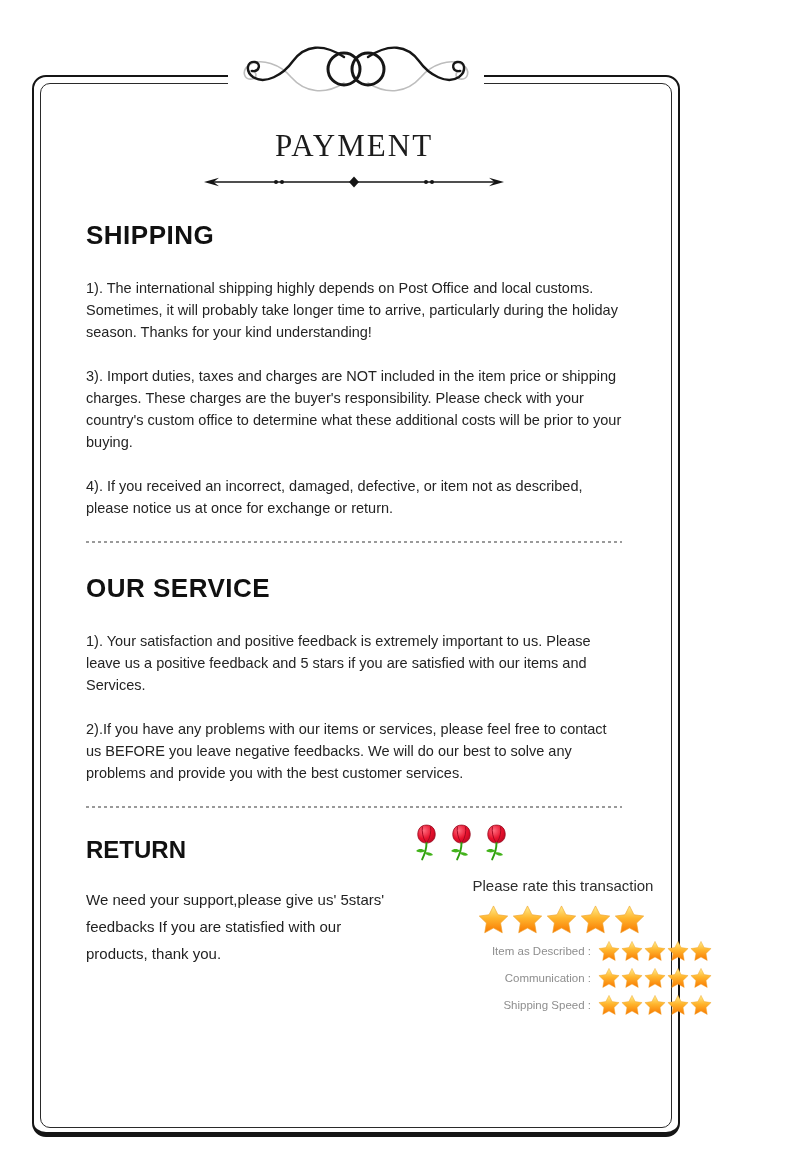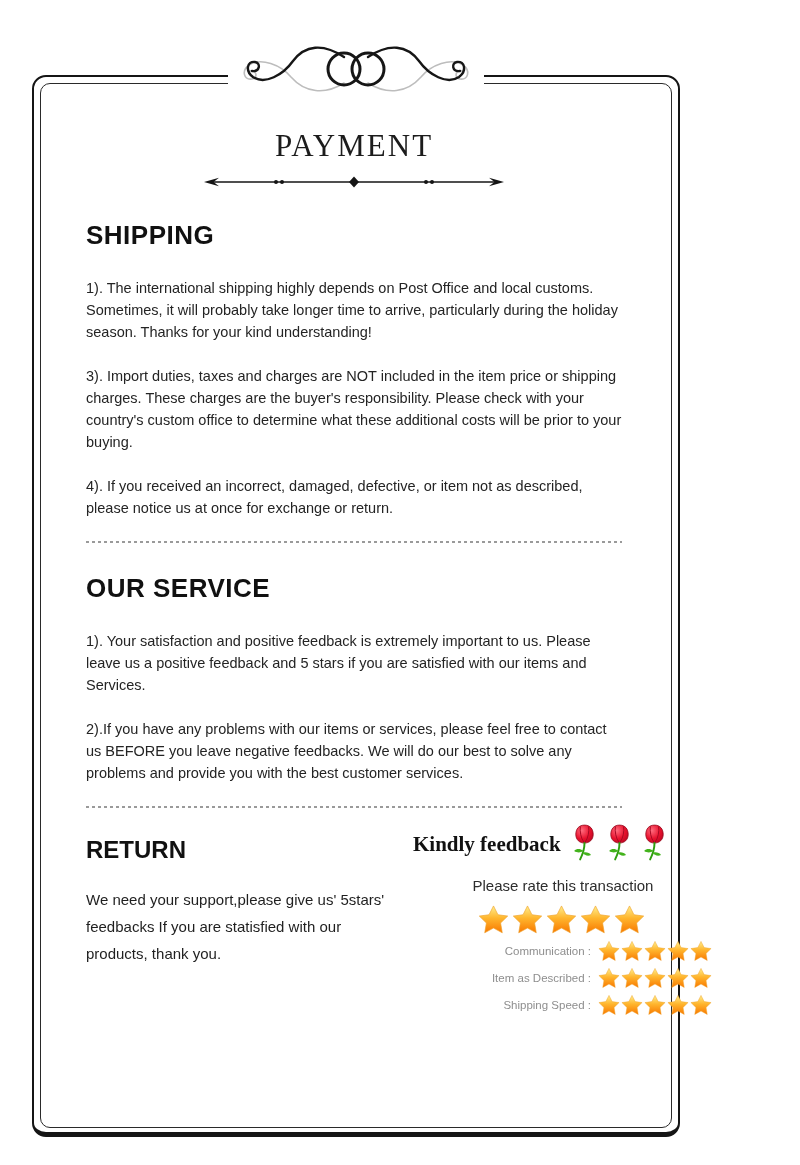--- a/index.html
+++ b/index.html
@@ -106,21 +106,20 @@
     <div class="dashed"></div>
 
     <div class="bottom">
       <div class="col-left">
         <h2 class="return-h">RETURN</h2>
         <p class="return-text">We need your support,please give us' 5stars' feedbacks If you are statisfied with our products, thank you.</p>
       </div>
 
       <div class="col-right">
         <div class="kindly-row">
-          <span class="kindly">Kindly feedback</span>
           <span class="roses">
   <svg viewBox="0 0 24 34">
     <path d="M12 1 C6.5 1 4 5 4 9.5 C4 14.5 7.5 17.5 12 17.5 C16.5 17.5 20 14.5 20 9.5 C20 5 17.5 1 12 1 Z" fill="url(#roseGrad)" stroke="#8f0418" stroke-width="0.7"></path>
     <path d="M8.2 2.2 C7.6 7 8.6 13 11.5 16.8" stroke="#a50822" fill="none" stroke-width="0.9"></path>
     <path d="M15.8 2.2 C16.4 7 15.4 13 12.5 16.8" stroke="#a50822" fill="none" stroke-width="0.9"></path>
     <path d="M12 17.5 C12 23 10.5 27.5 8 32.5" stroke="#2e9e0f" stroke-width="1.8" fill="none" stroke-linecap="round"></path>
     <path d="M10.8 24.5 C8 22.5 4.5 22.5 2.5 24.8 C5.5 26.8 9 26.3 10.8 24.5 Z" fill="#43b31c"></path>
     <path d="M10.2 26.5 C13 25.5 16.5 26.2 18 28.6 C15 29.8 11.8 28.8 10.2 26.5 Z" fill="#43b31c"></path>
   </svg>
 
@@ -164,21 +163,21 @@
   </svg>
 
   <svg viewBox="0 0 24 24">
     <polygon points="12,1.5 15.45,8.3 23,9.35 17.5,14.7 18.8,22.3 12,18.6 5.2,22.3 6.5,14.7 1,9.35 8.55,8.3" fill="url(#starGrad)" stroke="#f0a22a" stroke-width="0.5"></polygon>
   </svg>
 </span>
         </div>
 
         <div class="rating-grid">
           <div class="rating-row">
-            <span class="rating-label">Communication :</span>
+            <span class="rating-label">Item as Described :</span>
             <span class="stars stars-sm">
   <svg viewBox="0 0 24 24">
     <polygon points="12,1.5 15.45,8.3 23,9.35 17.5,14.7 18.8,22.3 12,18.6 5.2,22.3 6.5,14.7 1,9.35 8.55,8.3" fill="url(#starGrad)" stroke="#f0a22a" stroke-width="0.5"></polygon>
   </svg>
 
   <svg viewBox="0 0 24 24">
     <polygon points="12,1.5 15.45,8.3 23,9.35 17.5,14.7 18.8,22.3 12,18.6 5.2,22.3 6.5,14.7 1,9.35 8.55,8.3" fill="url(#starGrad)" stroke="#f0a22a" stroke-width="0.5"></polygon>
   </svg>
 
   <svg viewBox="0 0 24 24">
@@ -188,21 +187,21 @@
   <svg viewBox="0 0 24 24">
     <polygon points="12,1.5 15.45,8.3 23,9.35 17.5,14.7 18.8,22.3 12,18.6 5.2,22.3 6.5,14.7 1,9.35 8.55,8.3" fill="url(#starGrad)" stroke="#f0a22a" stroke-width="0.5"></polygon>
   </svg>
 
   <svg viewBox="0 0 24 24">
     <polygon points="12,1.5 15.45,8.3 23,9.35 17.5,14.7 18.8,22.3 12,18.6 5.2,22.3 6.5,14.7 1,9.35 8.55,8.3" fill="url(#starGrad)" stroke="#f0a22a" stroke-width="0.5"></polygon>
   </svg>
 </span>
           </div>
           <div class="rating-row">
-            <span class="rating-label">Item as Described :</span>
+            <span class="rating-label">Communication :</span>
             <span class="stars stars-sm">
   <svg viewBox="0 0 24 24">
     <polygon points="12,1.5 15.45,8.3 23,9.35 17.5,14.7 18.8,22.3 12,18.6 5.2,22.3 6.5,14.7 1,9.35 8.55,8.3" fill="url(#starGrad)" stroke="#f0a22a" stroke-width="0.5"></polygon>
   </svg>
 
   <svg viewBox="0 0 24 24">
     <polygon points="12,1.5 15.45,8.3 23,9.35 17.5,14.7 18.8,22.3 12,18.6 5.2,22.3 6.5,14.7 1,9.35 8.55,8.3" fill="url(#starGrad)" stroke="#f0a22a" stroke-width="0.5"></polygon>
   </svg>
 
   <svg viewBox="0 0 24 24">

